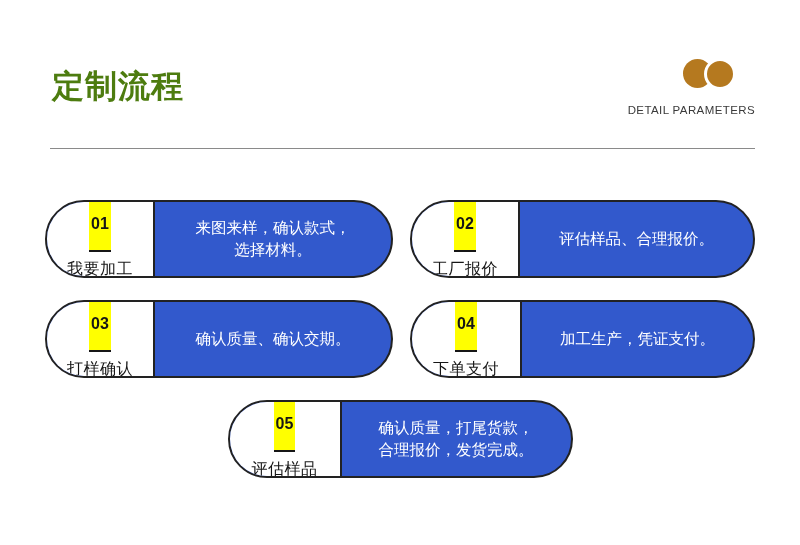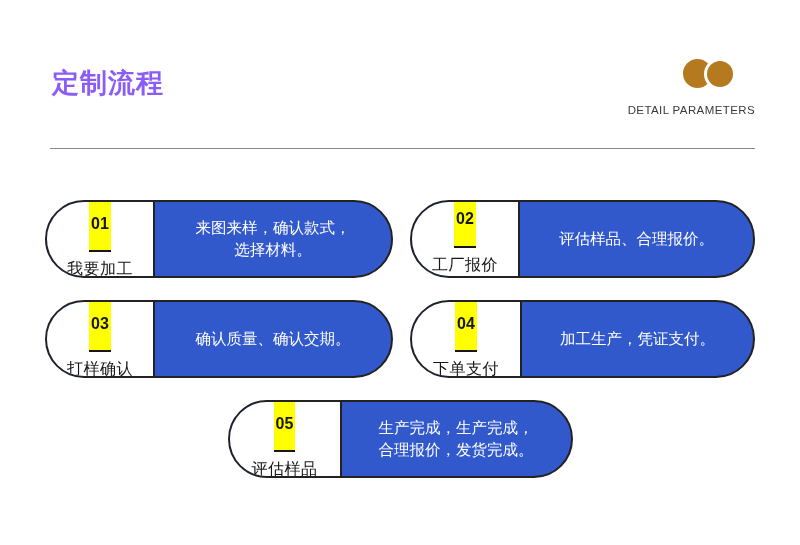--- a/index.html
+++ b/index.html
@@ -20,24 +20,24 @@
   .header {
     position: absolute;
     left: 0; top: 0;
     width: 800px;
     height: 155px;
   }
   .page-title {
     position: absolute;
     left: 52px;
     top: 70px;
-    font-size: 27px;
+    font-size: 32px;
     font-weight: bold;
     letter-spacing: 1px;
-    color: #8b5cf6;
+    color: #4d7c0f;
     line-height: 1;
   }
   .brand-block {
     position: absolute;
     right: 45px;
     top: 58px;
     width: 200px;
     text-align: right;
   }
   .logo-mark {
@@ -153,21 +153,21 @@
     line-height: 1.45;
     text-align: center;
     white-space: nowrap;
     font-family: "DejaVu Sans", sans-serif;
   }
 
   
   .w-1 { width: 348px; }
   .w-1 .card-head { width: 107px; }
   .w-2 { width: 345px; }
-  .w-2 .card-head { width: 107px; justify-content: flex-end; }
+  .w-2 .card-head { width: 107px; }
   .w-3 { width: 348px; }
   .w-3 .card-head { width: 107px; }
   .w-4 { width: 345px; }
   .w-4 .card-head { width: 110px; }
   .w-5 { width: 345px; }
   .w-5 .card-head { width: 112px; }
 </style>
 </head>
 <body>
 
@@ -238,20 +238,20 @@
   </div>
 
   <div class="flow-row row3">
 
     <div class="flow-card w-5">
       <div class="card-head">
         <div class="card-step">05</div>
         <div class="card-head-label">评估样品</div>
       </div>
       <div class="card-body">
-        <div>生产完成，生产完成，</div>
+        <div>确认质量，打尾货款，</div>
         <div>合理报价，发货完成。</div>
       </div>
     </div>
 
   </div>
 
 </div>
 
 </body></html>

